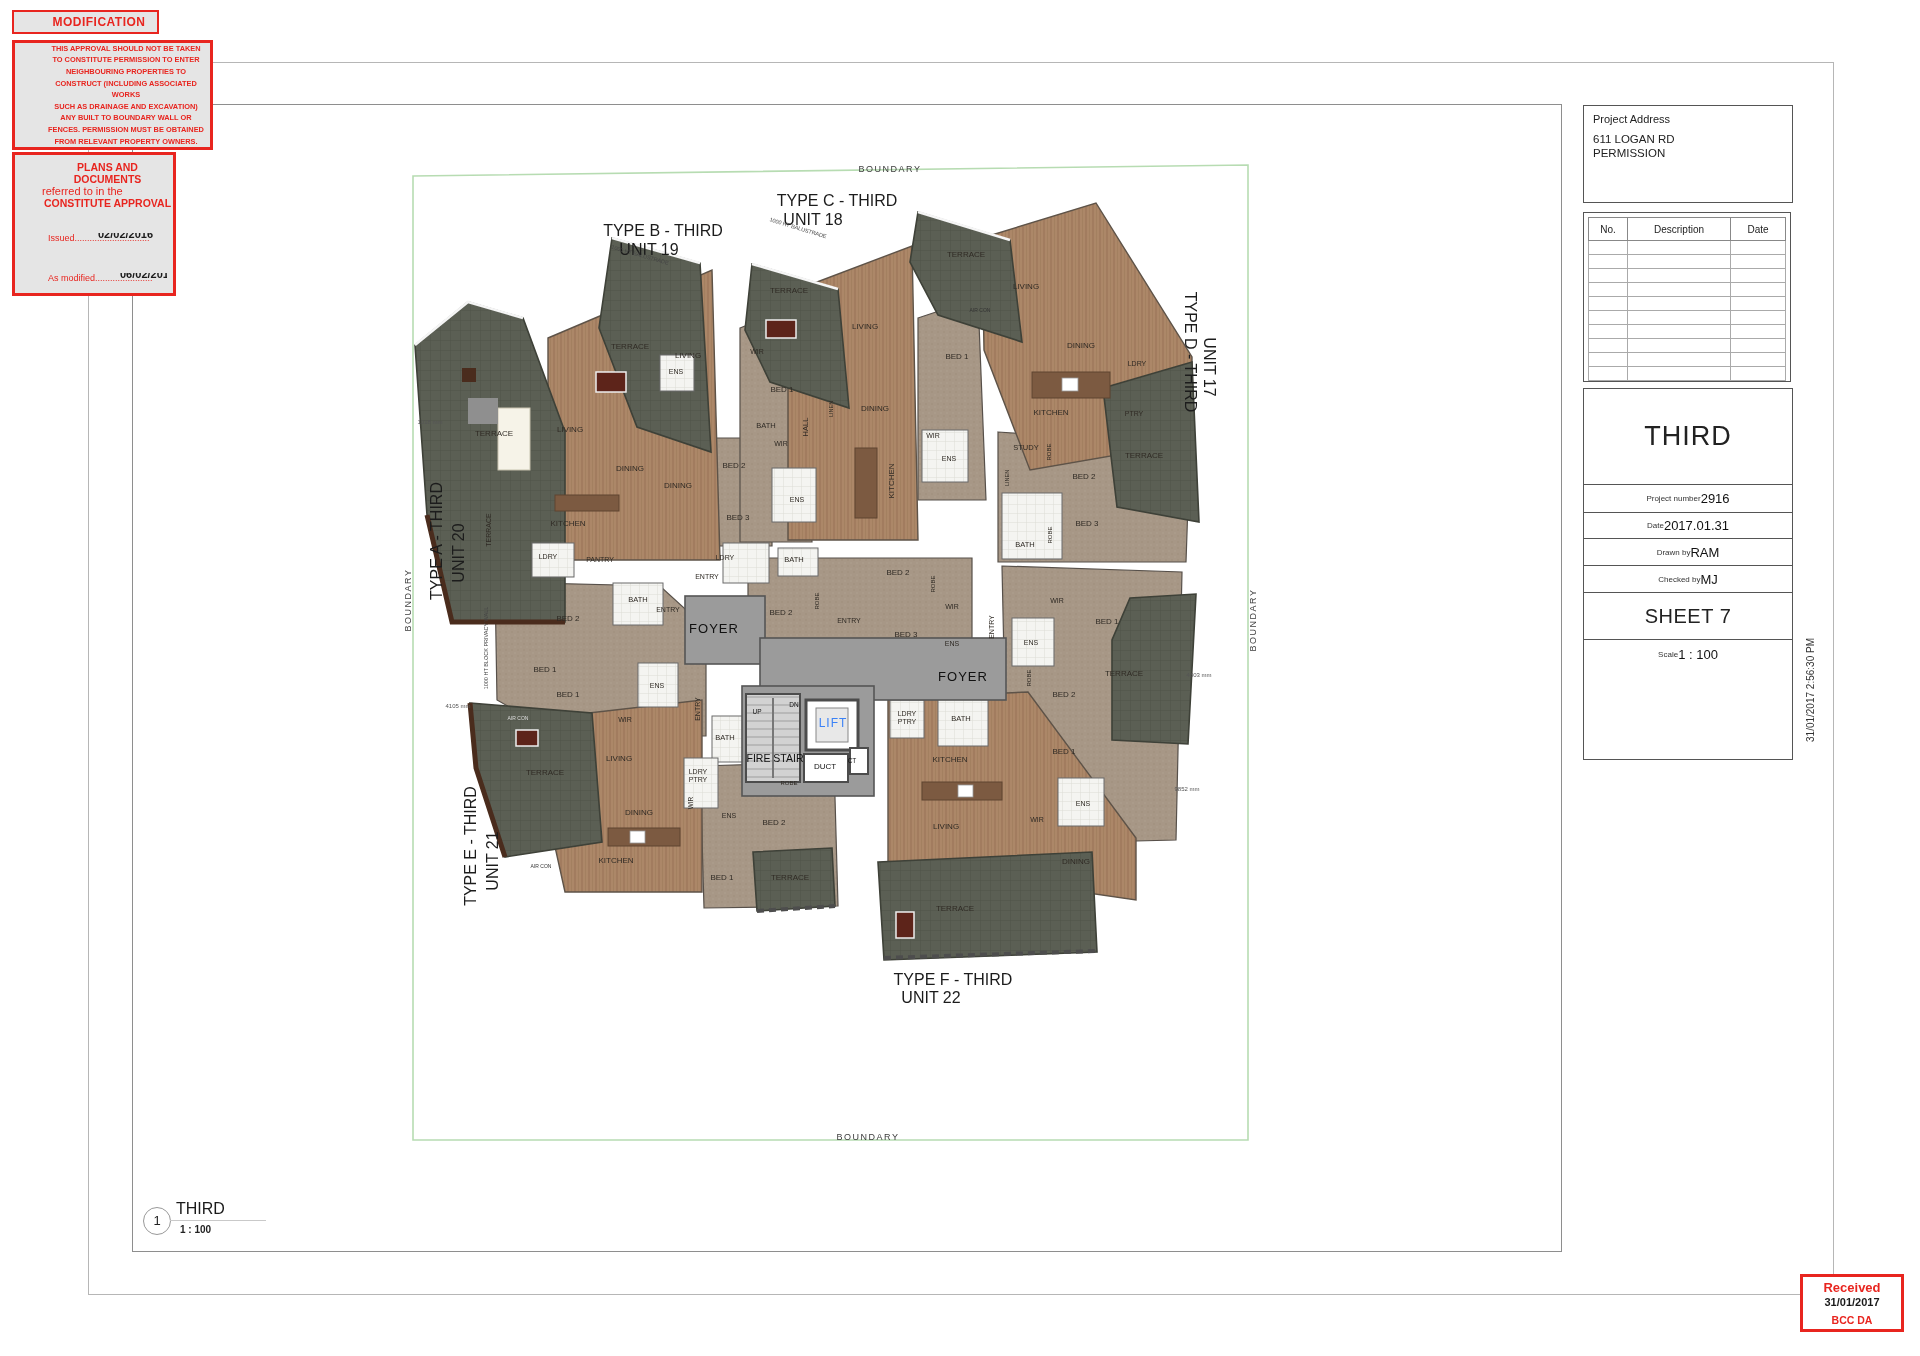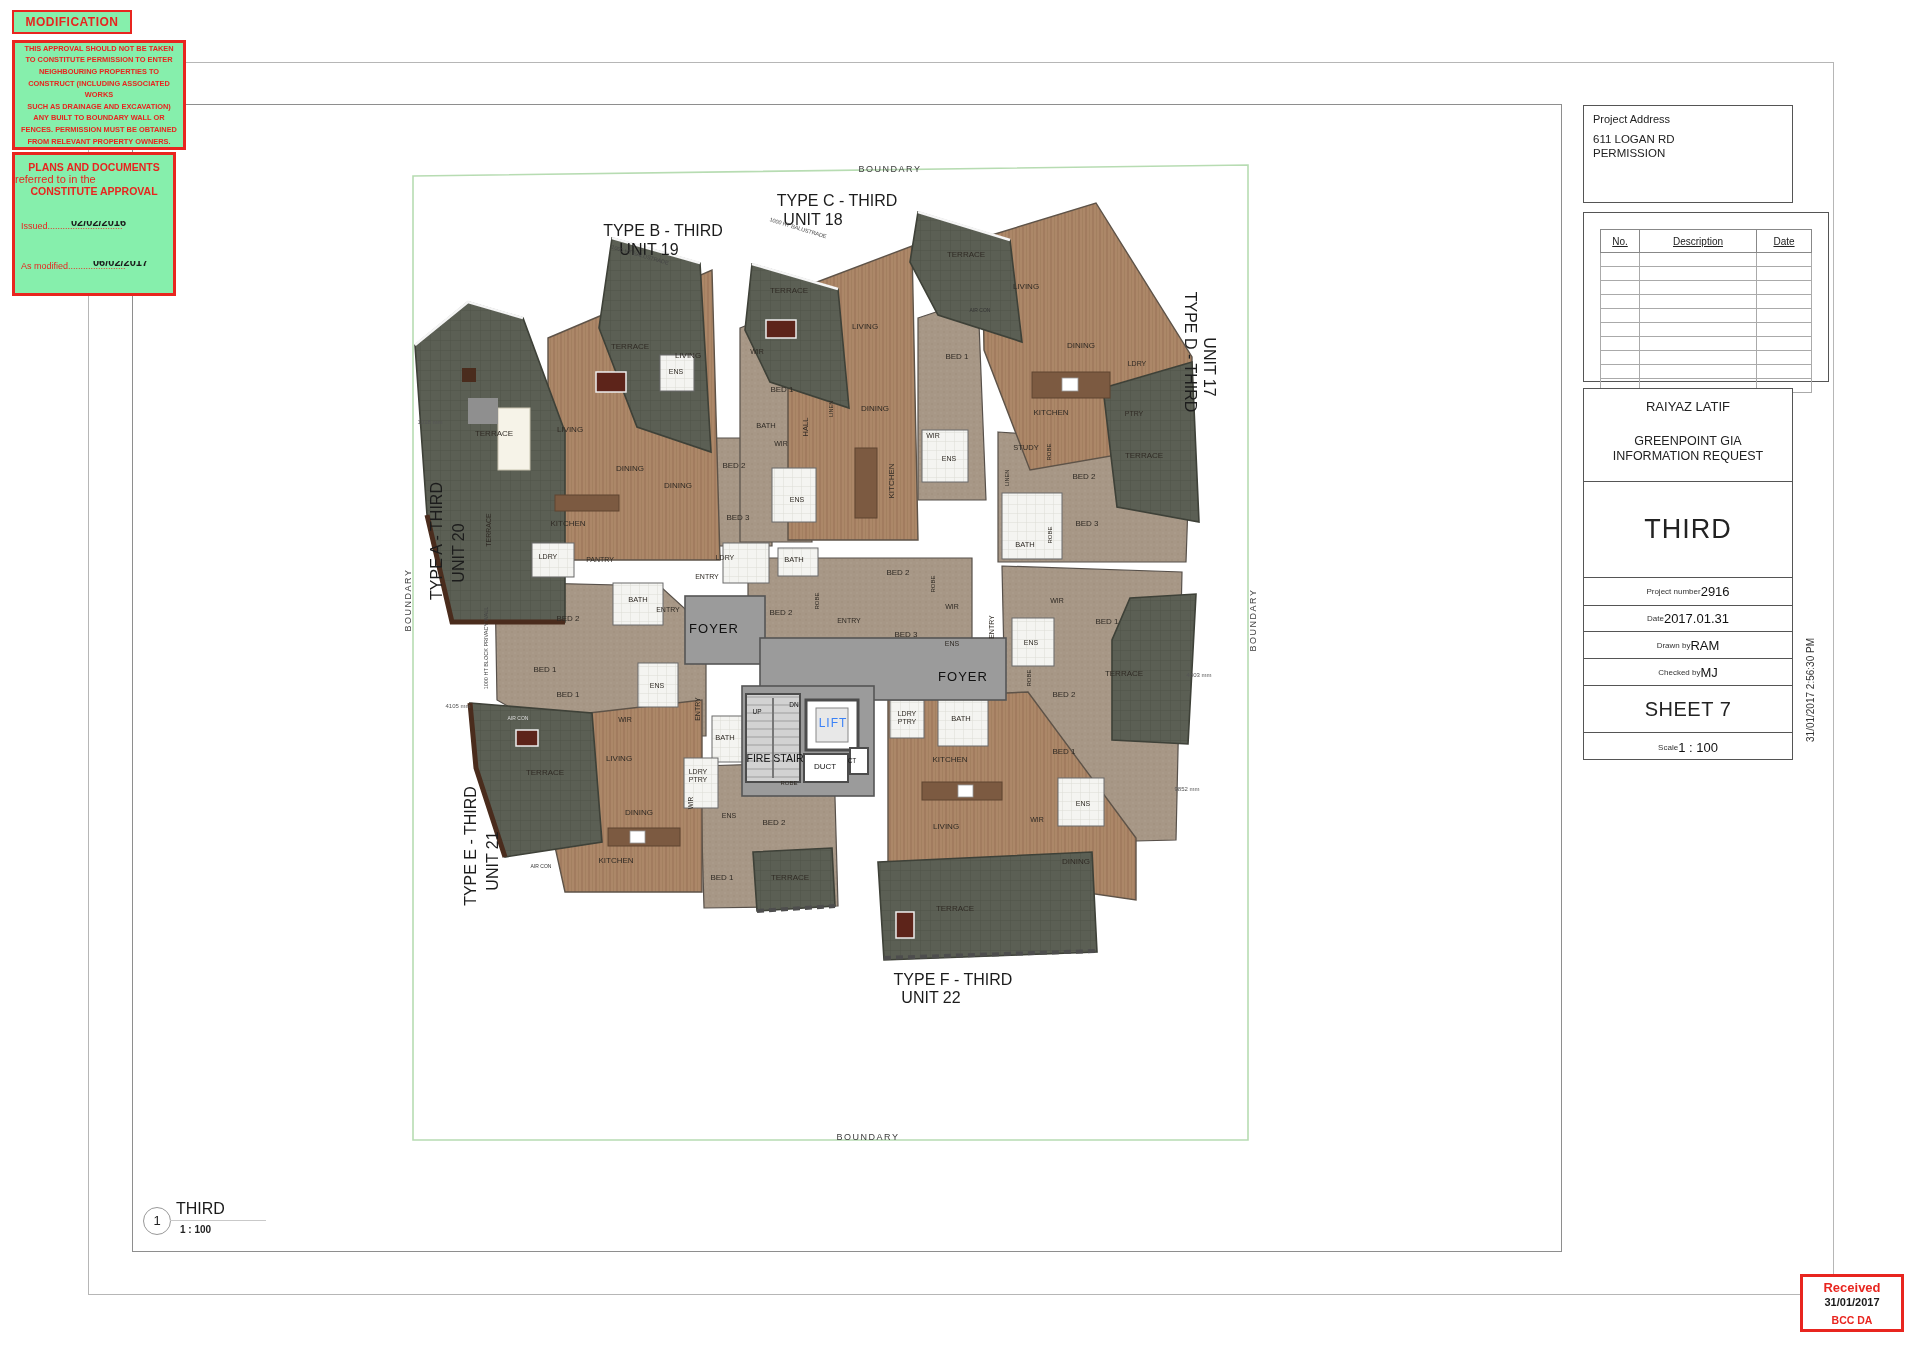--- a/index.html
+++ b/index.html
@@ -3,39 +3,39 @@
 <meta charset="utf-8">
 <style>
   html,body{margin:0;padding:0;}
   body{width:1920px;height:1356px;background:#ffffff;position:relative;overflow:hidden;
        font-family:"Liberation Sans",sans-serif;color:#222;}
   .abs{position:absolute;}
   
   .outer-frame{left:88px;top:62px;width:1744px;height:1231px;border:1px solid #b6b6b6;}
   .inner-frame{left:132px;top:104px;width:1428px;height:1146px;border:1px solid #8e8e8e;}
   
-  .stamp{border:3px solid #e8251f;color:#e8251f;background:#86efac;z-index:30;}
+  .stamp{border:3px solid #e8251f;color:#e8251f;background:#e5e5e5;z-index:30;padding-left:27px;}
   .stamp1{left:12px;top:10px;width:116px;height:20px;border-width:2px;
           font-size:12px;font-weight:bold;text-align:center;line-height:20px;letter-spacing:.5px;}
   .stamp2{left:12px;top:40px;width:168px;height:104px;display:flex;flex-direction:column;
           justify-content:center;}
   .stamp2 div{font-size:7.4px;font-weight:bold;text-align:center;line-height:11.6px;}
   .stamp3{left:12px;top:152px;width:164px;height:144px;padding-top:6px;box-sizing:border-box;}
   .stamp3 .l1{font-size:10.5px;font-weight:bold;text-align:center;}
   .stamp3 .l2{font-size:11px;text-align:left;}
   .stamp3 .l3{font-size:10.5px;font-weight:bold;text-align:center;}
   .leader-row{position:relative;margin:24px 6px 0 6px;font-size:9px;white-space:nowrap;overflow:hidden;}
   .leader-row .dt{position:absolute;left:50px;top:-5px;color:#1a1a1a;font-weight:bold;font-size:11px;}
   
   .tb{left:1583px;top:105px;width:210px;z-index:5;}
   .tb-box{position:absolute;border:1px solid #555;background:#fff;box-sizing:border-box;}
   .tb-a{left:0;top:0;width:210px;height:98px;padding:7px 9px;}
   .tb-a .t1{font-size:11px;margin-bottom:7px;}
   .tb-a .t2{font-size:11.5px;line-height:14px;}
-  .tb-b{left:0;top:107px;width:246px;height:170px;padding:16px;text-decoration:underline;}
+  .tb-b{left:0;top:107px;width:208px;height:170px;padding:4px;}
   table.rev{width:100%;height:100%;border-collapse:collapse;table-layout:fixed;}
   table.rev th{border:1px solid #888;font-size:10px;font-weight:normal;height:20px;}
   table.rev td{border:1px solid #aaa;height:11px;}
   .tb-c{left:0;top:283px;width:210px;height:372px;}
   .tb-sec{box-sizing:border-box;border-bottom:1px solid #555;}
   .sec1{height:93px;text-align:center;padding-top:10px;}
   .sec1 .auth{font-size:13px;}
   .sec1 .proj{font-size:12.5px;margin-top:20px;line-height:15px;}
   .sec2{height:96px;display:flex;align-items:center;justify-content:center;
         font-size:27px;letter-spacing:1px;}
@@ -416,27 +416,20 @@
           </tr>
           <tr>
             <td></td>
             <td></td>
             <td></td>
           </tr>
         </tbody>
     </table>
   </div>
   <div class="tb-box tb-c">
-    <div class="tb-sec sec1">
-      <div class="auth">RAIYAZ LATIF</div>
-      <div class="proj">
-        <div>GREENPOINT GIA</div>
-        <div>INFORMATION REQUEST</div>
-      </div>
-    </div>
     <div class="tb-sec sec2">THIRD</div>
     <div class="tb-sec kvrow r1">
       <span class="k">Project number</span>
       <span class="v">2916</span>
     </div>
     <div class="tb-sec kvrow r2">
       <span class="k">Date</span>
       <span class="v">2017.01.31</span>
     </div>
     <div class="tb-sec kvrow r3">

